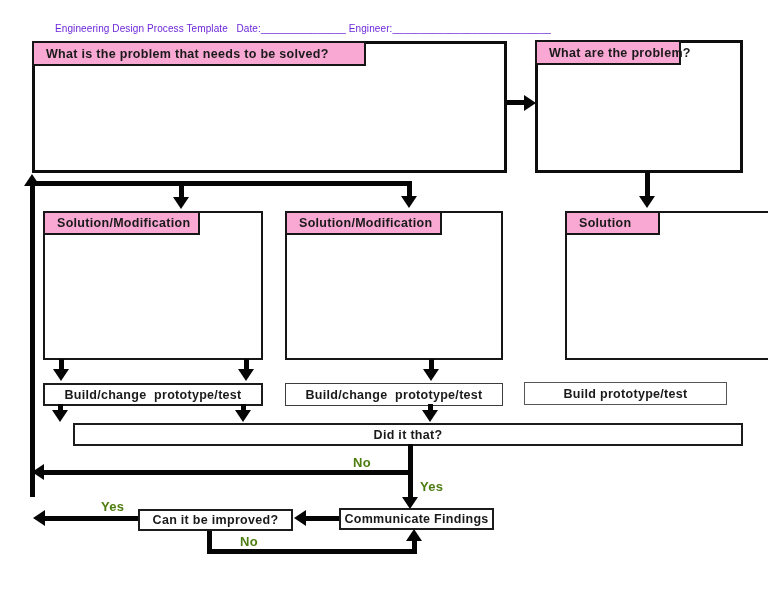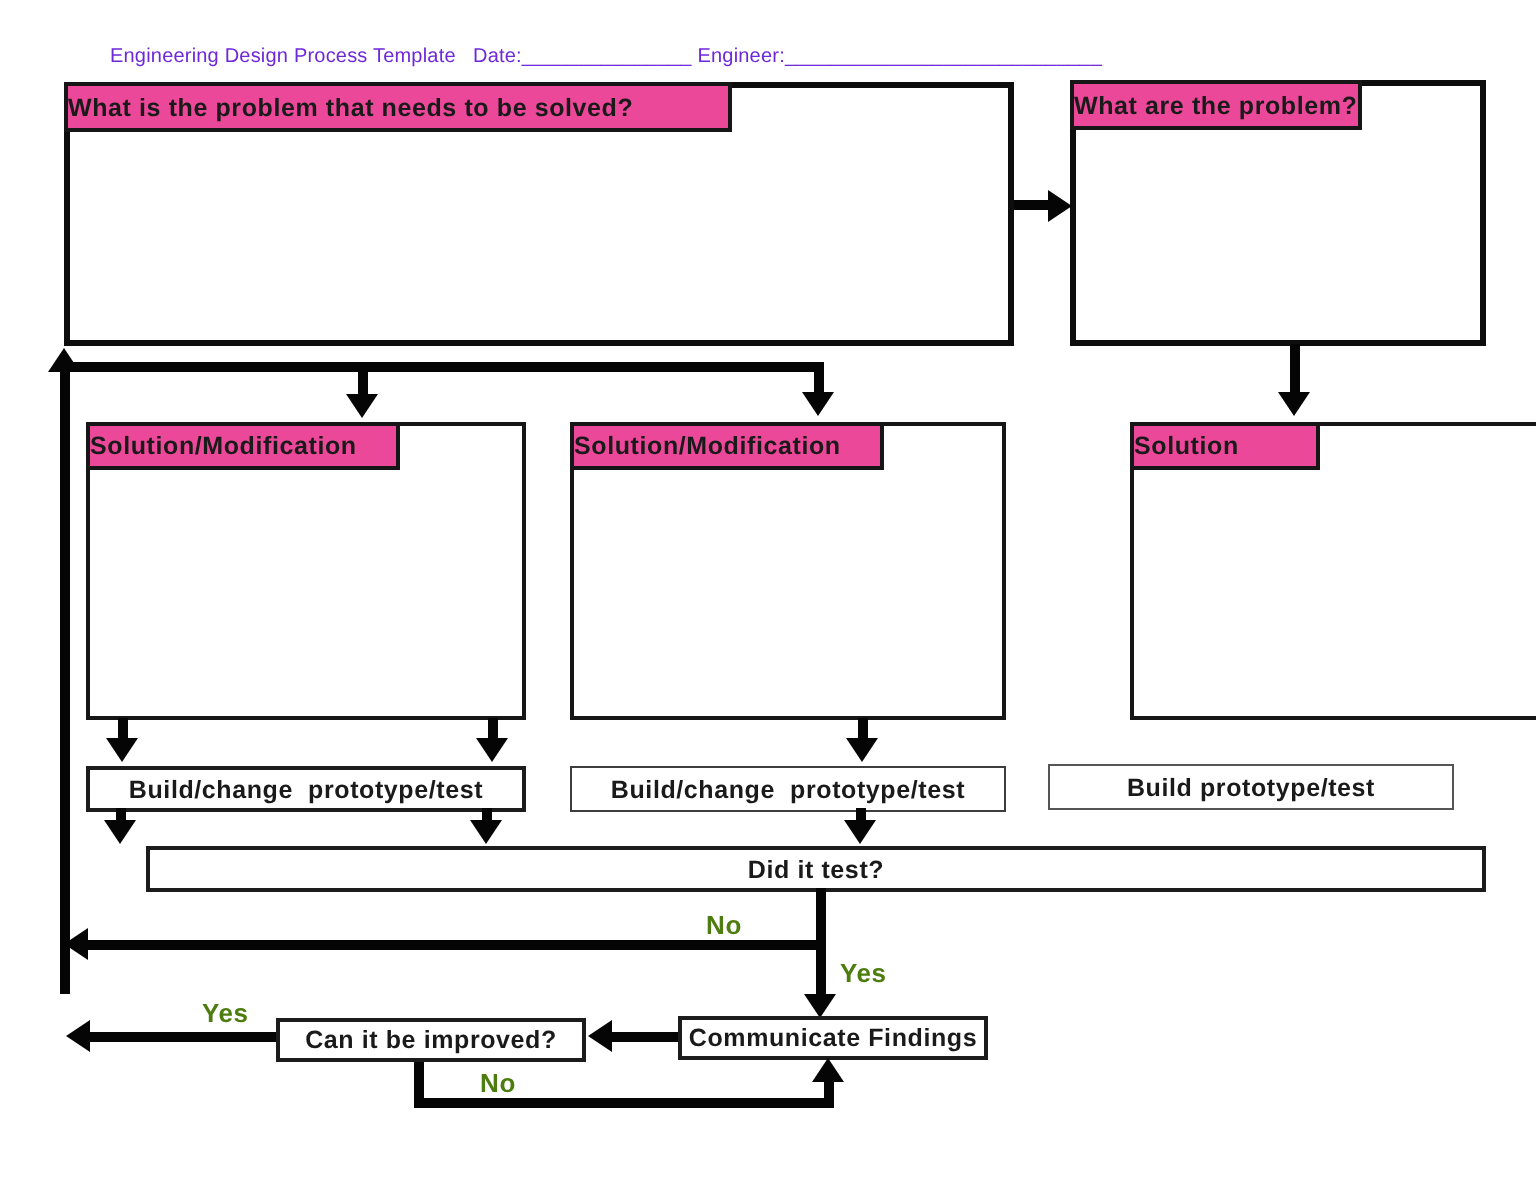--- a/index.html
+++ b/index.html
@@ -20,24 +20,24 @@
     margin-left:33px;
   }
   .hdr span { display:inline; }
   
   .box {
     position:absolute; background:#ffffff;
     border:2px solid #161616;
   }
   .box.bold { border-width:3px; border-color:#0d0d0d; }
   .tab {
-    position:absolute; background:#ec4899;
+    position:absolute; background:#f9a8d4;
     border:2px solid #161616;
     font-size:12.5px; font-weight:bold; letter-spacing:0.3px;
-    padding-left:0; display:flex; align-items:center;
+    padding-left:12px; display:flex; align-items:center;
     white-space:pre;
   }
   .bar {
     position:absolute; background:#ffffff;
     border:2px solid #1c1c1c;
     font-size:12.5px; font-weight:bold; letter-spacing:0.3px;
     display:flex; align-items:center; justify-content:center;
     white-space:pre;
   }
   .bar.thin  { border-width:1.5px; border-color:#3d3d3d; }
@@ -109,21 +109,21 @@
   <div class="bar thin2" style="left:524px; top:382px; width:203px; height:23px;">Build prototype/test</div>
 
   <div class="vline" style="left:58px; top:404px; width:5px; height:8px;"></div>
   <div class="ah ah-down" style="left:52px; top:410px;"></div>
   <div class="vline" style="left:241px; top:404px; width:5px; height:8px;"></div>
   <div class="ah ah-down" style="left:235px; top:410px;"></div>
 
   <div class="vline" style="left:428px; top:404px; width:5px; height:8px;"></div>
   <div class="ah ah-down" style="left:422px; top:410px;"></div>
 
-  <div class="bar" style="left:73px; top:423px; width:670px; height:23px;">Did it test?</div>
+  <div class="bar" style="left:73px; top:423px; width:670px; height:23px;">Did it that?</div>
 
   <div class="vline" style="left:408px; top:444px; width:5px; height:55px;"></div>
   <div class="ah ah-down" style="left:402px; top:497px;"></div>
 
   <div class="hline" style="left:44px; top:470px; width:367px; height:5px;"></div>
   <div class="ah ah-left" style="left:32px; top:464px;"></div>
   <div class="elabel" style="left:350px; top:455px;">No</div>
   <div class="elabel" style="left:417px; top:479px;">Yes</div>
 
   <div class="bar" style="left:138px; top:509px; width:155px; height:22px;">Can it be improved?</div>

